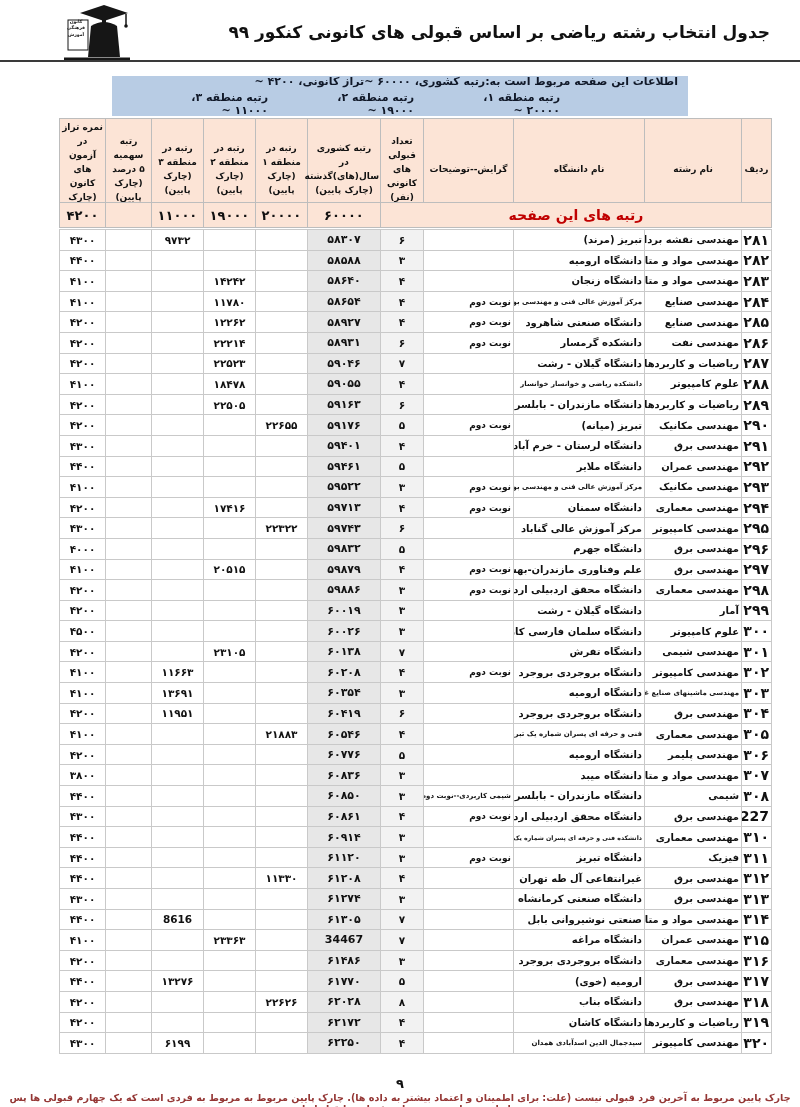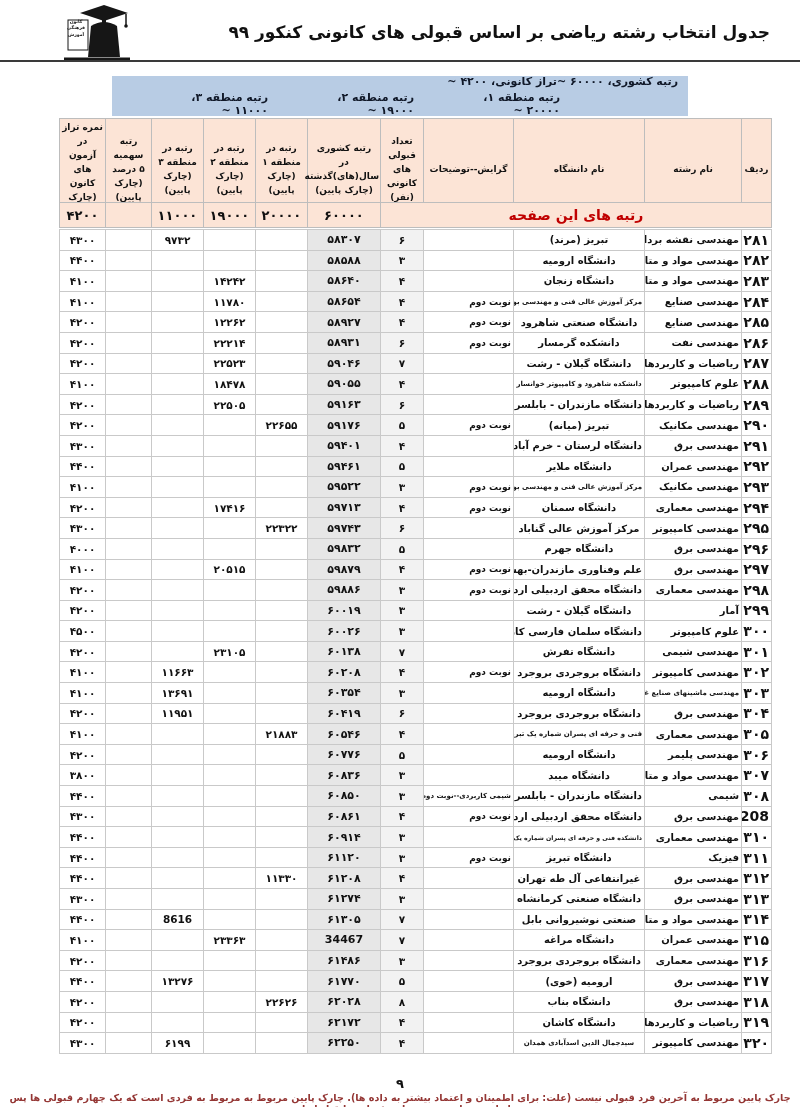--- a/index.html
+++ b/index.html
@@ -41,21 +41,21 @@
     text-align:center;vertical-align:middle;font-weight:bold;font-size:13px;color:#111;
   }
   .stable td.sum-label{color:#c00000;font-size:14px;}
   .dtable{top:229px;right:28px;width:712px;border:1px solid #a6a6a6;}
   .dtable td{
     border:1px solid #c9c9c9;height:19.6px;padding:0 2px;
     font-weight:bold;color:#111;vertical-align:middle;overflow:hidden;white-space:nowrap;
   }
   td.c-row{font-size:14px;text-align:center;}
   td.c-field{font-size:10px;text-align:right;}
-  td.c-uni{font-size:10px;text-align:center;}
+  td.c-uni{font-size:10px;text-align:right;}
   td.c-note{font-size:9px;text-align:right;}
   td.c-count{font-size:10.5px;text-align:center;background:#f2f2f2;}
   td.c-nat{font-size:11px;text-align:center;background:#e7e7e7;}
   td.c-num{font-size:10.5px;text-align:center;}
   td.small{font-size:7px;}
   td.tiny{font-size:6.2px;}
   
   .pagenum{top:1076px;left:0;width:800px;text-align:center;font-size:13px;font-weight:bold;color:#111;}
   .footer-note{
     top:1092px;left:8px;width:784px;text-align:center;direction:rtl;
@@ -80,20 +80,21 @@
     <line x1="0" y1="56" x2="66" y2="56" stroke="#161616" stroke-width="3"></line>
   </svg>
   <div class="logo-label">کانون فرهنگی آموزش</div>
 </div>
 
 <div class="abs page-title">جدول انتخاب رشته ریاضی بر اساس قبولی های کانونی کنکور ۹۹</div>
 <div class="abs header-rule"></div>
 
 <div class="abs infobox">
   <div class="infoline infoline1">
+    <span>اطلاعات این صفحه مربوط است به:</span>
     <span>رتبه کشوری، ۶۰۰۰۰ ~</span>
     <span>تراز کانونی، ۴۲۰۰ ~</span>
   </div>
   <div class="infoline infoline2">
     <span>رتبه منطقه ۱، ۲۰۰۰۰ ~</span>
     <span>رتبه منطقه ۲، ۱۹۰۰۰ ~</span>
     <span>رتبه منطقه ۳، ۱۱۰۰۰ ~</span>
   </div>
 </div>
 
@@ -272,21 +273,21 @@
     <td class="c-nat">۵۹۰۴۶</td>
     <td class="c-num"></td>
     <td class="c-num">۲۲۵۲۳</td>
     <td class="c-num"></td>
     <td class="c-num"></td>
     <td class="c-num">۴۲۰۰</td>
   </tr>
       <tr>
     <td class="c-row">۲۸۸</td>
     <td class="c-field">علوم کامپیوتر</td>
-    <td class="c-uni small">دانشکده شاهرود و کامپیوتر خوانسار</td>
+    <td class="c-uni small">دانشکده ریاضی و خوانسار خوانسار</td>
     <td class="c-note"></td>
     <td class="c-count">۴</td>
     <td class="c-nat">۵۹۰۵۵</td>
     <td class="c-num"></td>
     <td class="c-num">۱۸۴۷۸</td>
     <td class="c-num"></td>
     <td class="c-num"></td>
     <td class="c-num">۴۱۰۰</td>
   </tr>
       <tr>
@@ -543,21 +544,21 @@
     <td class="c-note small">شیمی کاربردی--نوبت دوم</td>
     <td class="c-count">۳</td>
     <td class="c-nat">۶۰۸۵۰</td>
     <td class="c-num"></td>
     <td class="c-num"></td>
     <td class="c-num"></td>
     <td class="c-num"></td>
     <td class="c-num">۴۴۰۰</td>
   </tr>
       <tr>
-    <td class="c-row">208</td>
+    <td class="c-row">227</td>
     <td class="c-field">مهندسی برق</td>
     <td class="c-uni">دانشگاه محقق اردبیلی اردبیل</td>
     <td class="c-note">نوبت دوم</td>
     <td class="c-count">۴</td>
     <td class="c-nat">۶۰۸۶۱</td>
     <td class="c-num"></td>
     <td class="c-num"></td>
     <td class="c-num"></td>
     <td class="c-num"></td>
     <td class="c-num">۴۳۰۰</td>

